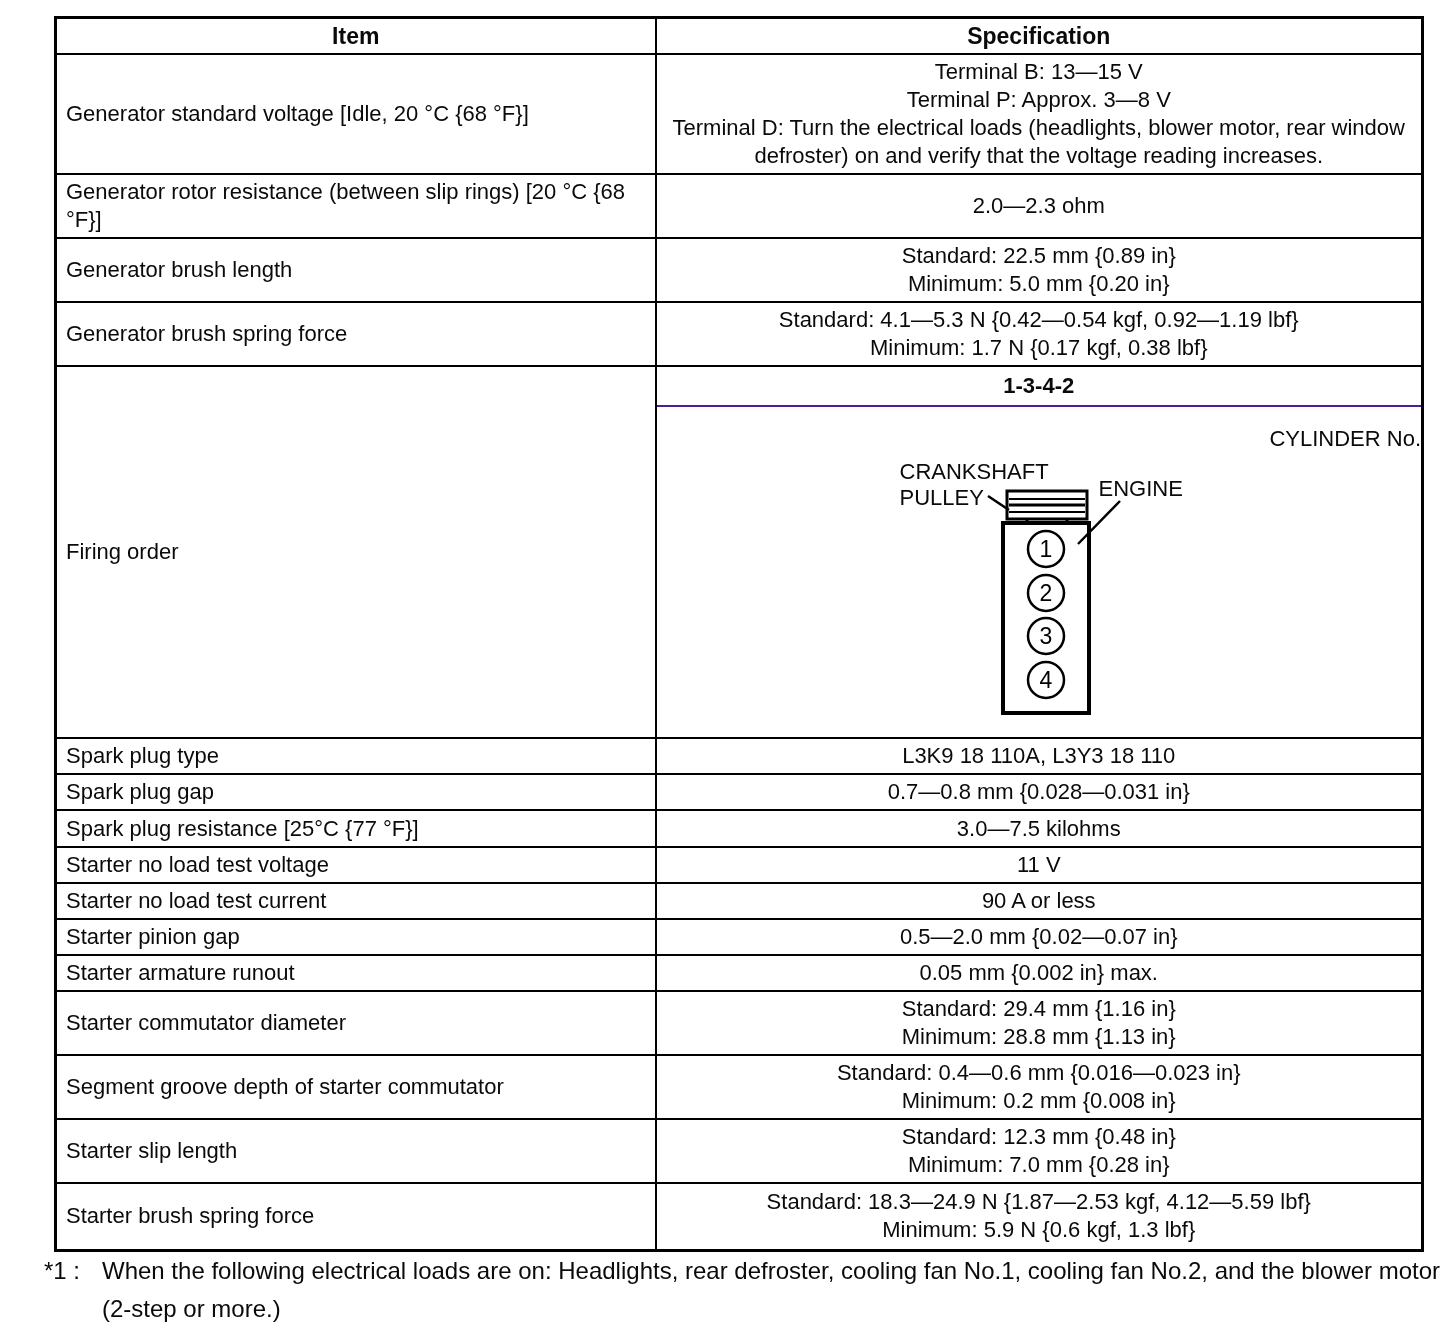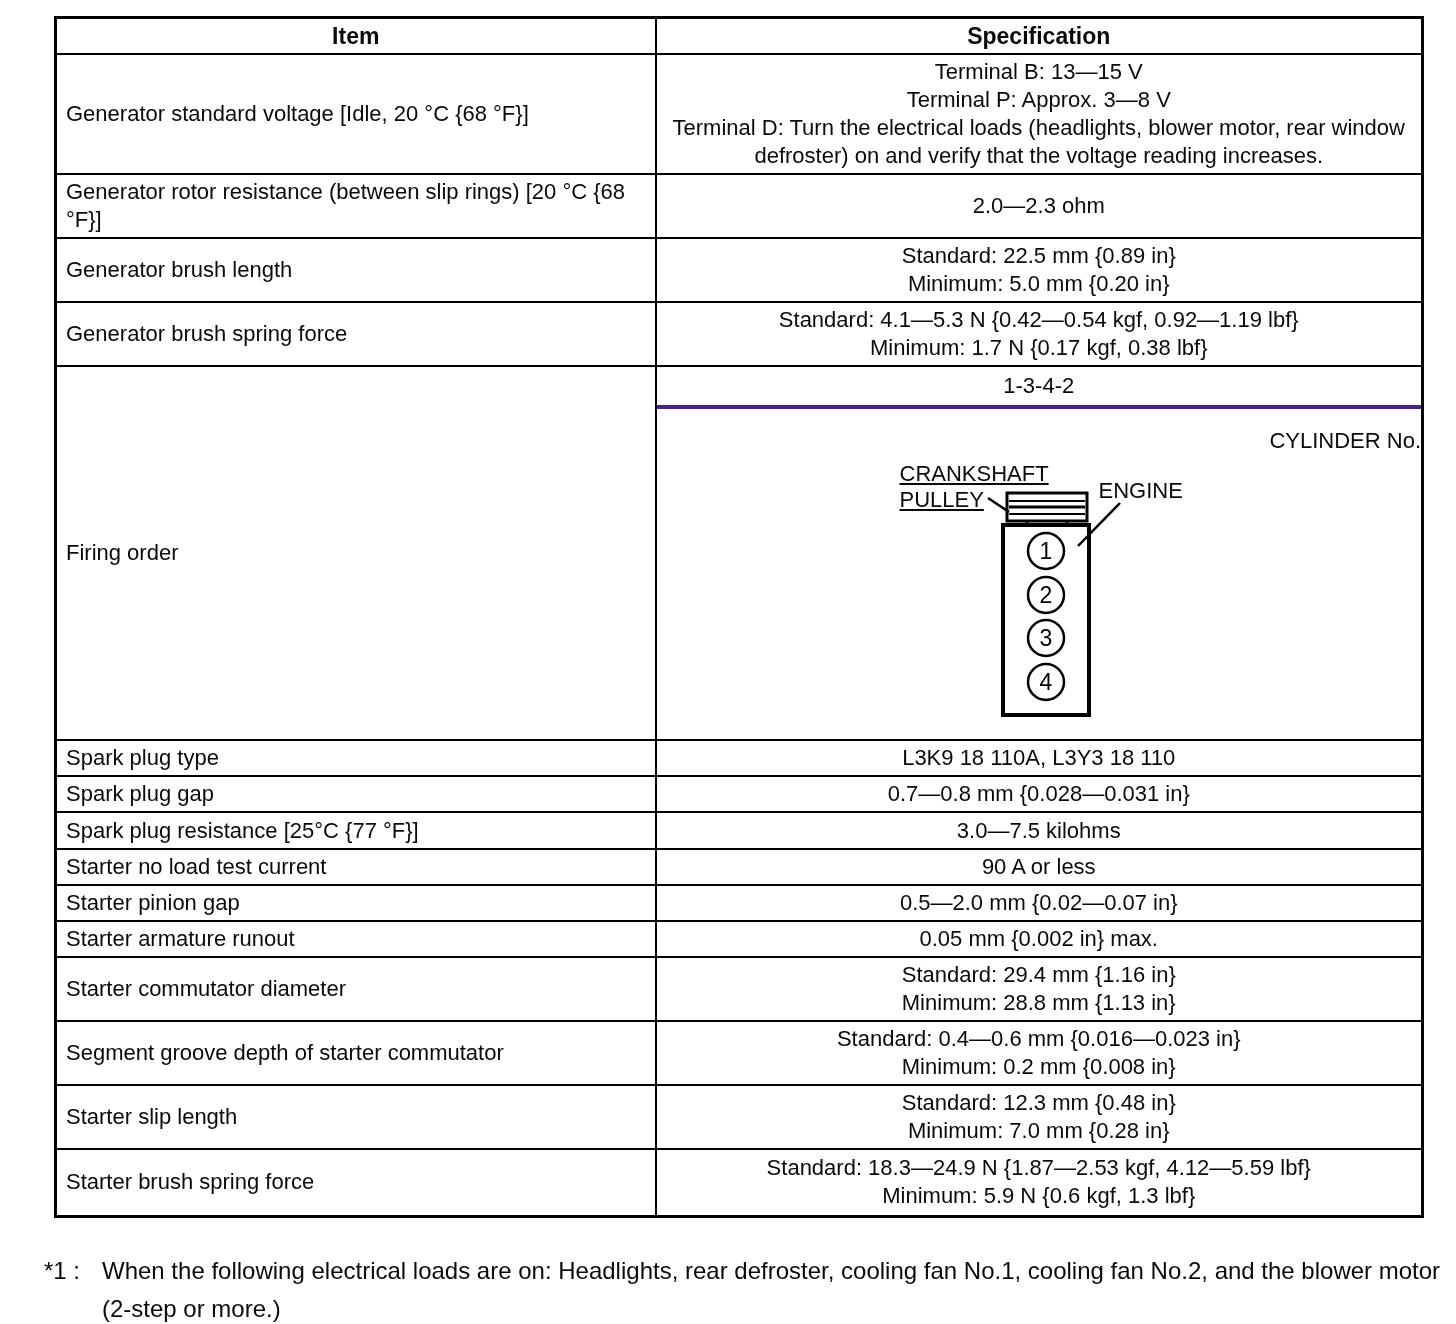--- a/index.html
+++ b/index.html
@@ -42,24 +42,25 @@
     padding: 3px 24px 3px 9px;
   }
   td.spec {
     text-align: center;
     padding: 3px 10px;
   }
   td.spec-fo { padding: 0; vertical-align: top; }
 
   .fo-top {
     height: 38px;
-    border-bottom: 4px solid #4c1d95;
+    border-bottom: 2px solid #4c1d95;
     display: flex;
     align-items: center;
     justify-content: center;
+    font-weight: bold;
   }
   .fo-diagram {
     position: relative;
     height: 330px;
     overflow: hidden;
   }
   .fo-diagram svg { position: absolute; left: 0; top: 0; }
   .fo-title {
     position: absolute;
     left: 0; right: 0;
@@ -67,21 +68,20 @@
     text-align: right;
     font-size: 22px;
   }
   .fo-crank {
     position: absolute;
     left: 243px;
     top: 52px;
     font-size: 22px;
     line-height: 26px;
     text-align: left;
-    text-decoration: underline;
   }
   .fo-engine {
     position: absolute;
     left: 442px;
     top: 68px;
     font-size: 22px;
   }
   .cyl-num {
     font-size: 23px;
     font-family: "Liberation Sans", sans-serif;
@@ -221,20 +221,28 @@
 
     <tr style="height:37px">
       <td class="item">
         <div>Spark plug resistance [25°C {77 °F}]</div>
       </td>
       <td class="spec">
         <div>3.0—7.5 kilohms</div>
       </td>
     </tr>
 
+    <tr style="height:34px">
+      <td class="item">
+        <div>Starter no load test voltage</div>
+      </td>
+      <td class="spec">
+        <div>11 V</div>
+      </td>
+    </tr>
 
     <tr style="height:36px">
       <td class="item">
         <div>Starter no load test current</div>
       </td>
       <td class="spec">
         <div>90 A or less</div>
       </td>
     </tr>
 

